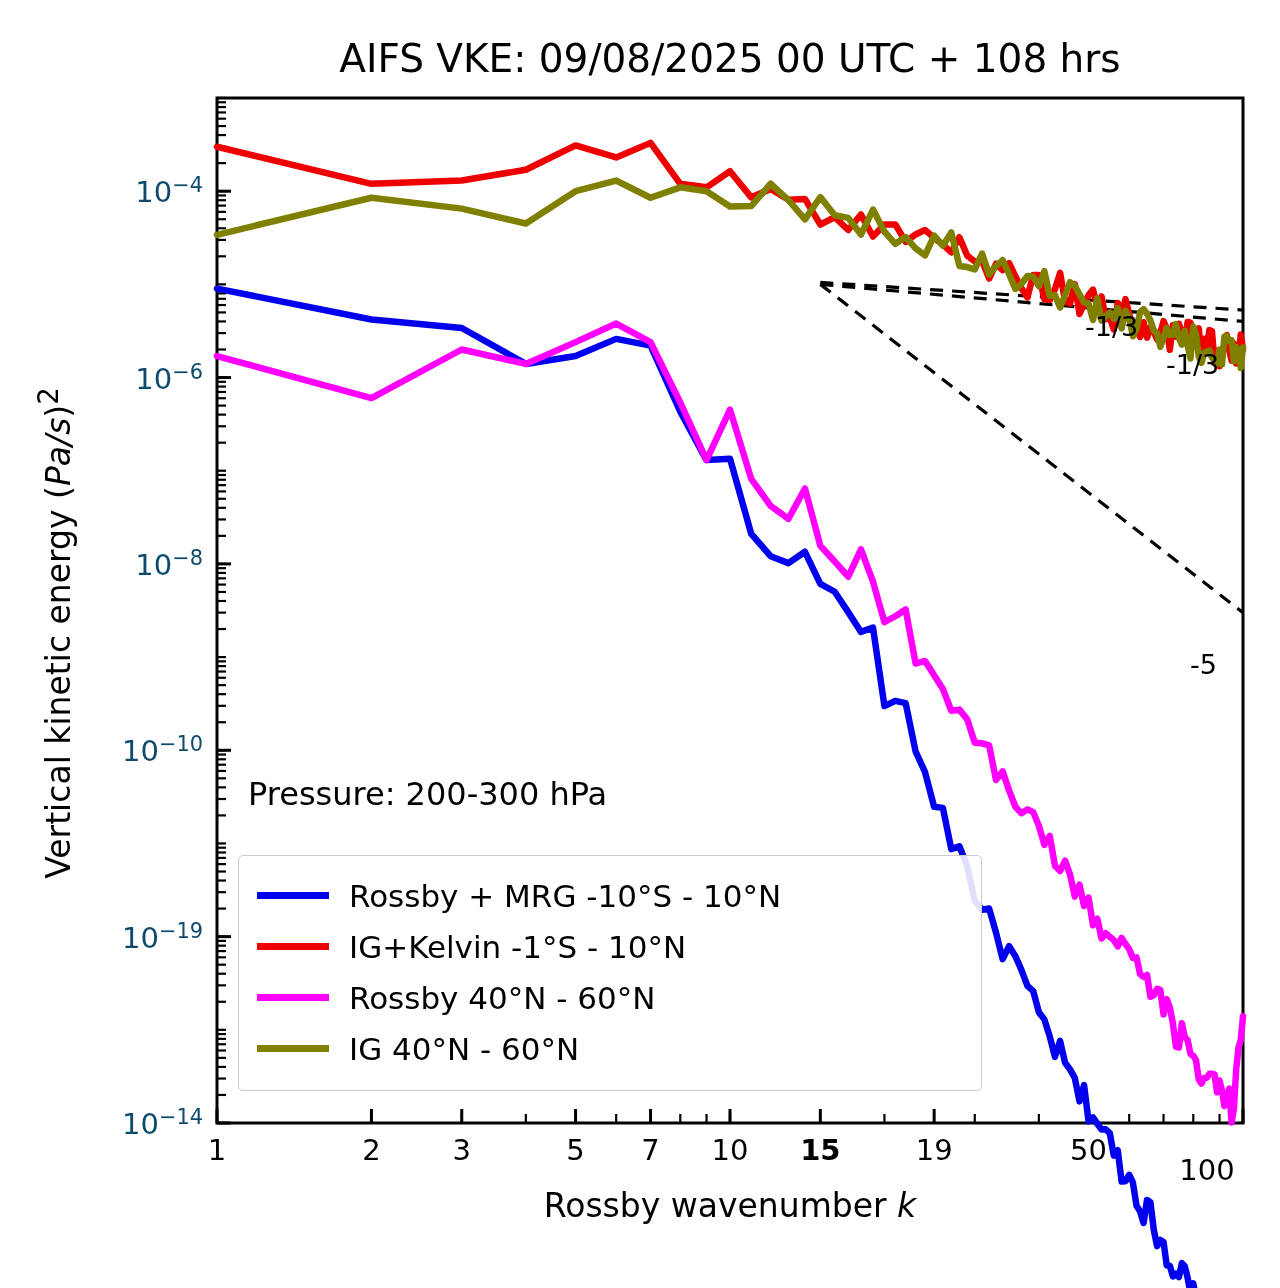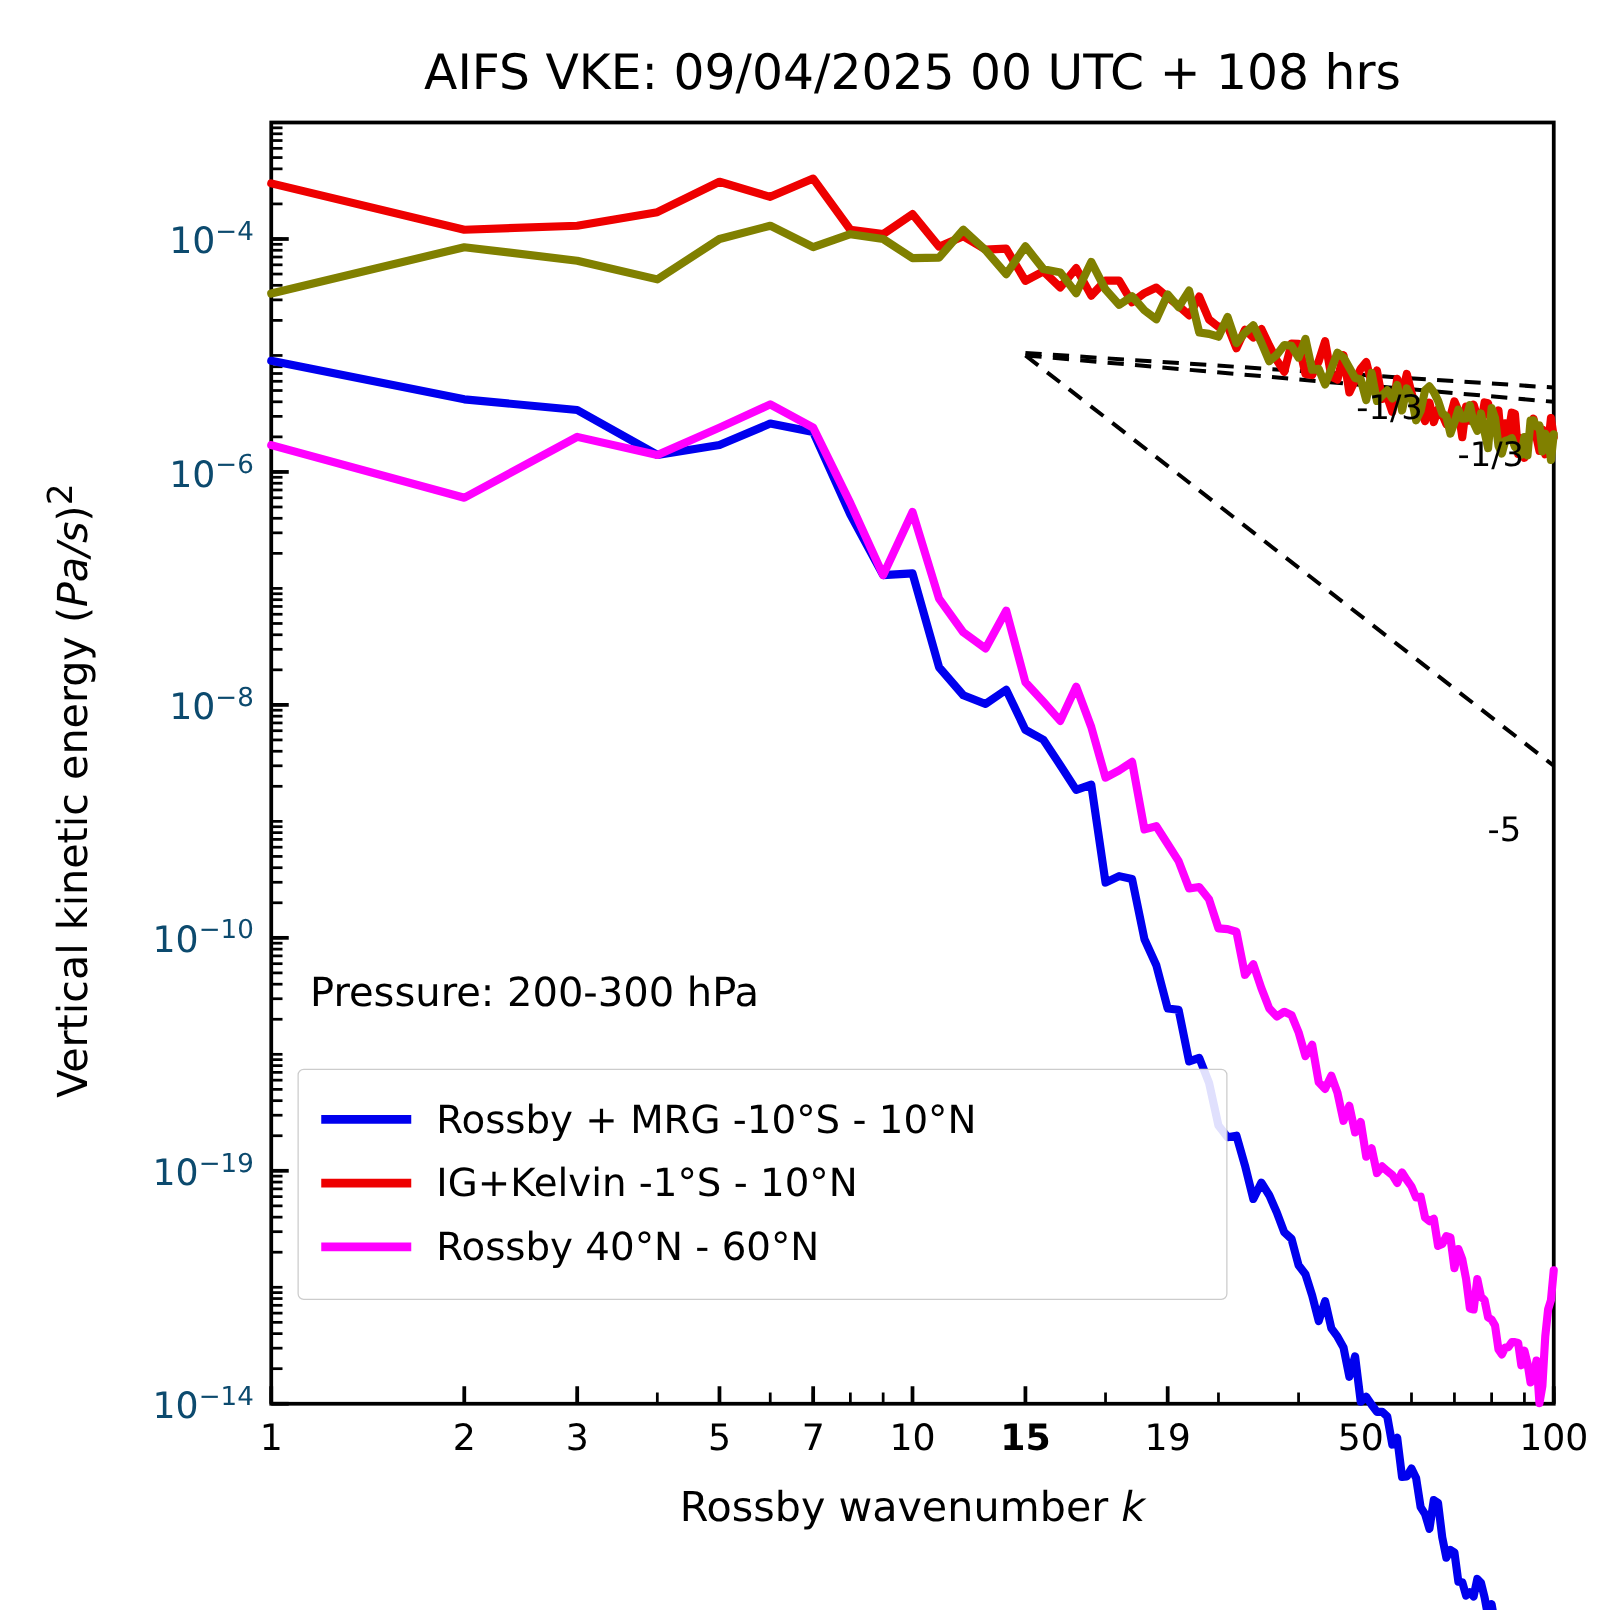--- a/index.html
+++ b/index.html
@@ -128,21 +128,21 @@
     color: #000;
     white-space: nowrap;
   }
   .italic { font-style: italic; }
 </style>
 </head>
 <body>
 
 <div id="figure">
 
-  <div class="chart-title">AIFS VKE: 09/04/2025 00 UTC + 108 hrs</div>
+  <div class="chart-title">AIFS VKE: 09/08/2025 00 UTC + 108 hrs</div>
 
   <div class="ylabel"><span>Vertical kinetic energy (</span><span class="italic">Pa/s</span><span>)</span><sup>2</sup></div>
 
   <div class="xlabel"><span>Rossby wavenumber </span><span class="italic">k</span></div>
 
   <svg id="plot-svg" viewBox="0 0 1280 1288">
       <rect x="217" y="98" width="1026" height="1025" fill="none" stroke="#000" stroke-width="3"></rect>
       <line x1="217" y1="1123" x2="217" y2="1114" stroke="#000" stroke-width="2.2"></line>
       <line x1="730" y1="1123" x2="730" y2="1114" stroke="#000" stroke-width="2.2"></line>
       <line x1="371.42838777562235" y1="1123" x2="371.42838777562235" y2="1114" stroke="#000" stroke-width="2.2"></line>
@@ -312,21 +312,21 @@
   <div id="xtick-layer">
       <div class="xtick" style="left: 217px;">1</div>
       <div class="xtick" style="left: 371.428px;">2</div>
       <div class="xtick" style="left: 461.763px;">3</div>
       <div class="xtick" style="left: 575.572px;">5</div>
       <div class="xtick" style="left: 650.535px;">7</div>
       <div class="xtick" style="left: 730px;">10</div>
       <div class="xtick" style="left: 820.335px; font-weight: bold;">15</div>
       <div class="xtick" style="left: 934.143px;">19</div>
       <div class="xtick" style="left: 1088.57px;">50</div>
-      <div class="xtick" style="left: 1243px;">100</div>
+      <div class="xtick" style="left: 1207px; margin-top: 20px;">100</div>
     </div>
   <div id="annot-layer">
       <div class="annot" style="left: 1085px; top: 311px;">-1/3</div>
       <div class="annot" style="left: 1166px; top: 349px;">-1/3</div>
       <div class="annot" style="left: 1190px; top: 649px;">-5</div>
     </div>
 
   <div class="pressure-note">Pressure: 200-300 hPa</div>
 
   <div id="legend">
@@ -335,15 +335,19 @@
         <span class="legend-label">Rossby + MRG -10°S - 10°N</span>
       </div>
       <div class="legend-row">
         <span class="legend-swatch" style="border-top-color: rgb(238, 0, 0);"></span>
         <span class="legend-label">IG+Kelvin -1°S - 10°N</span>
       </div>
       <div class="legend-row">
         <span class="legend-swatch" style="border-top-color: rgb(255, 0, 255);"></span>
         <span class="legend-label">Rossby 40°N - 60°N</span>
       </div>
+      <div class="legend-row">
+        <span class="legend-swatch" style="border-top-color: rgb(128, 128, 0);"></span>
+        <span class="legend-label">IG 40°N - 60°N</span>
+      </div>
     </div>
 
 </div>
 
 </body></html>

